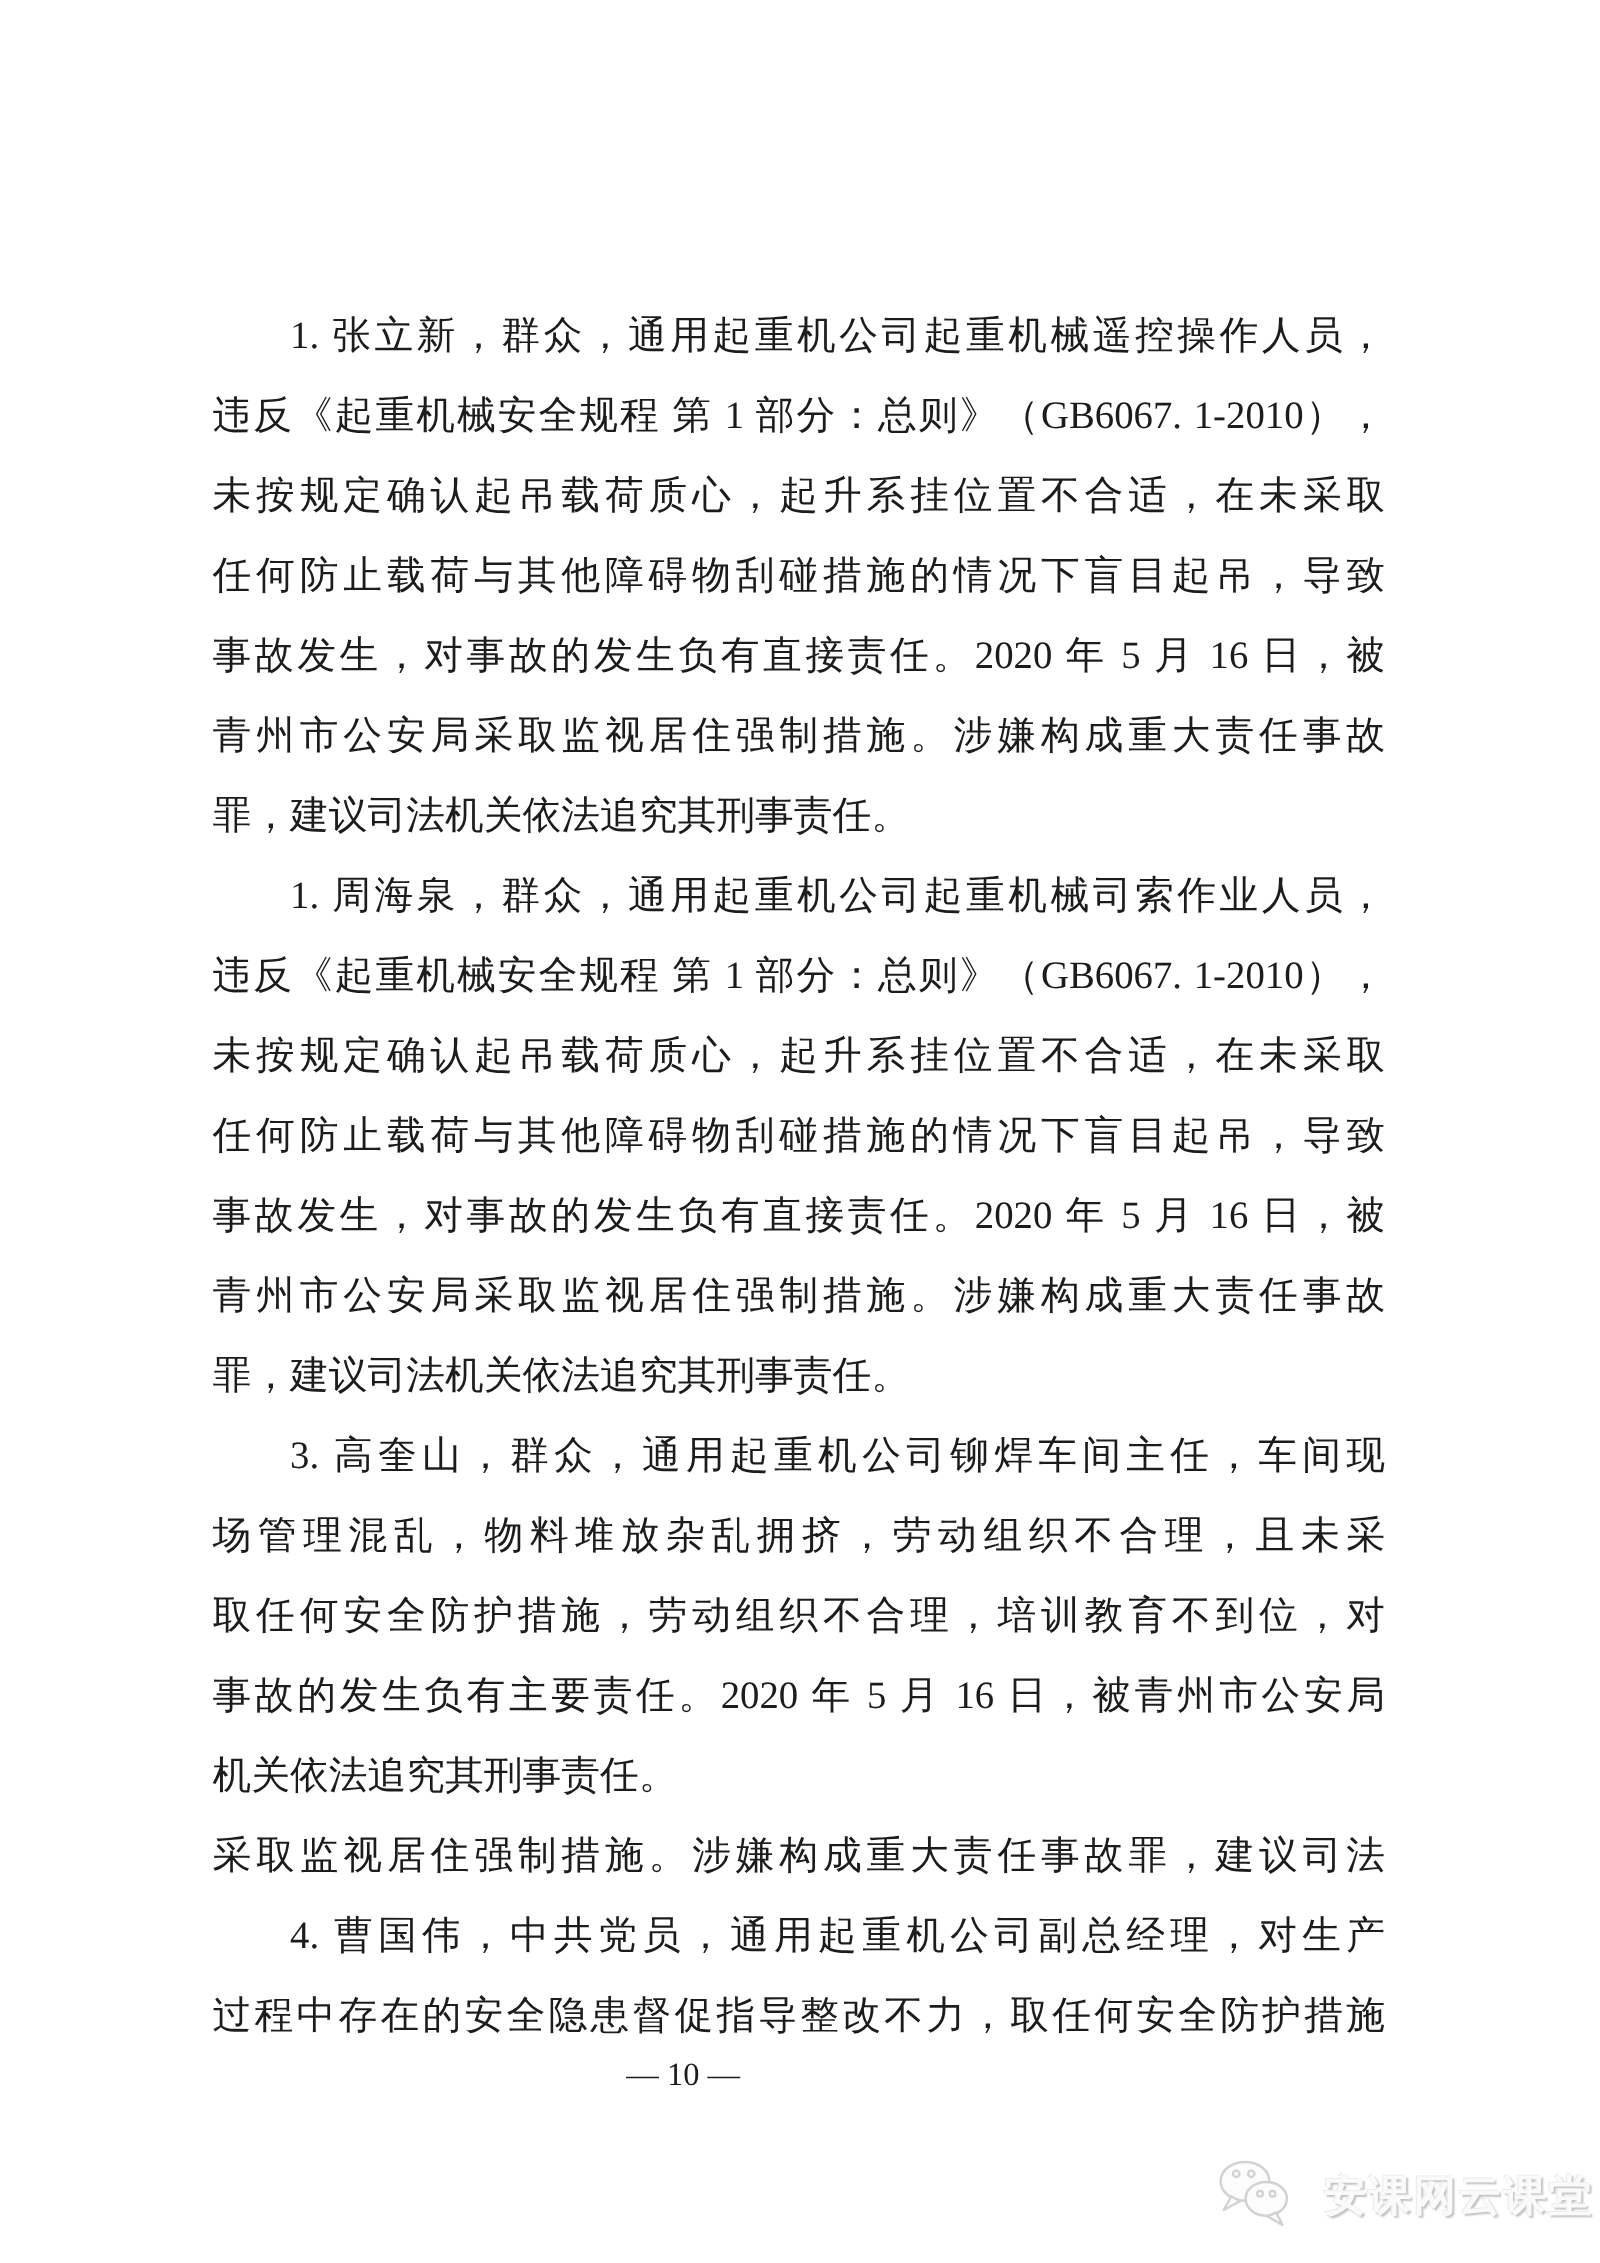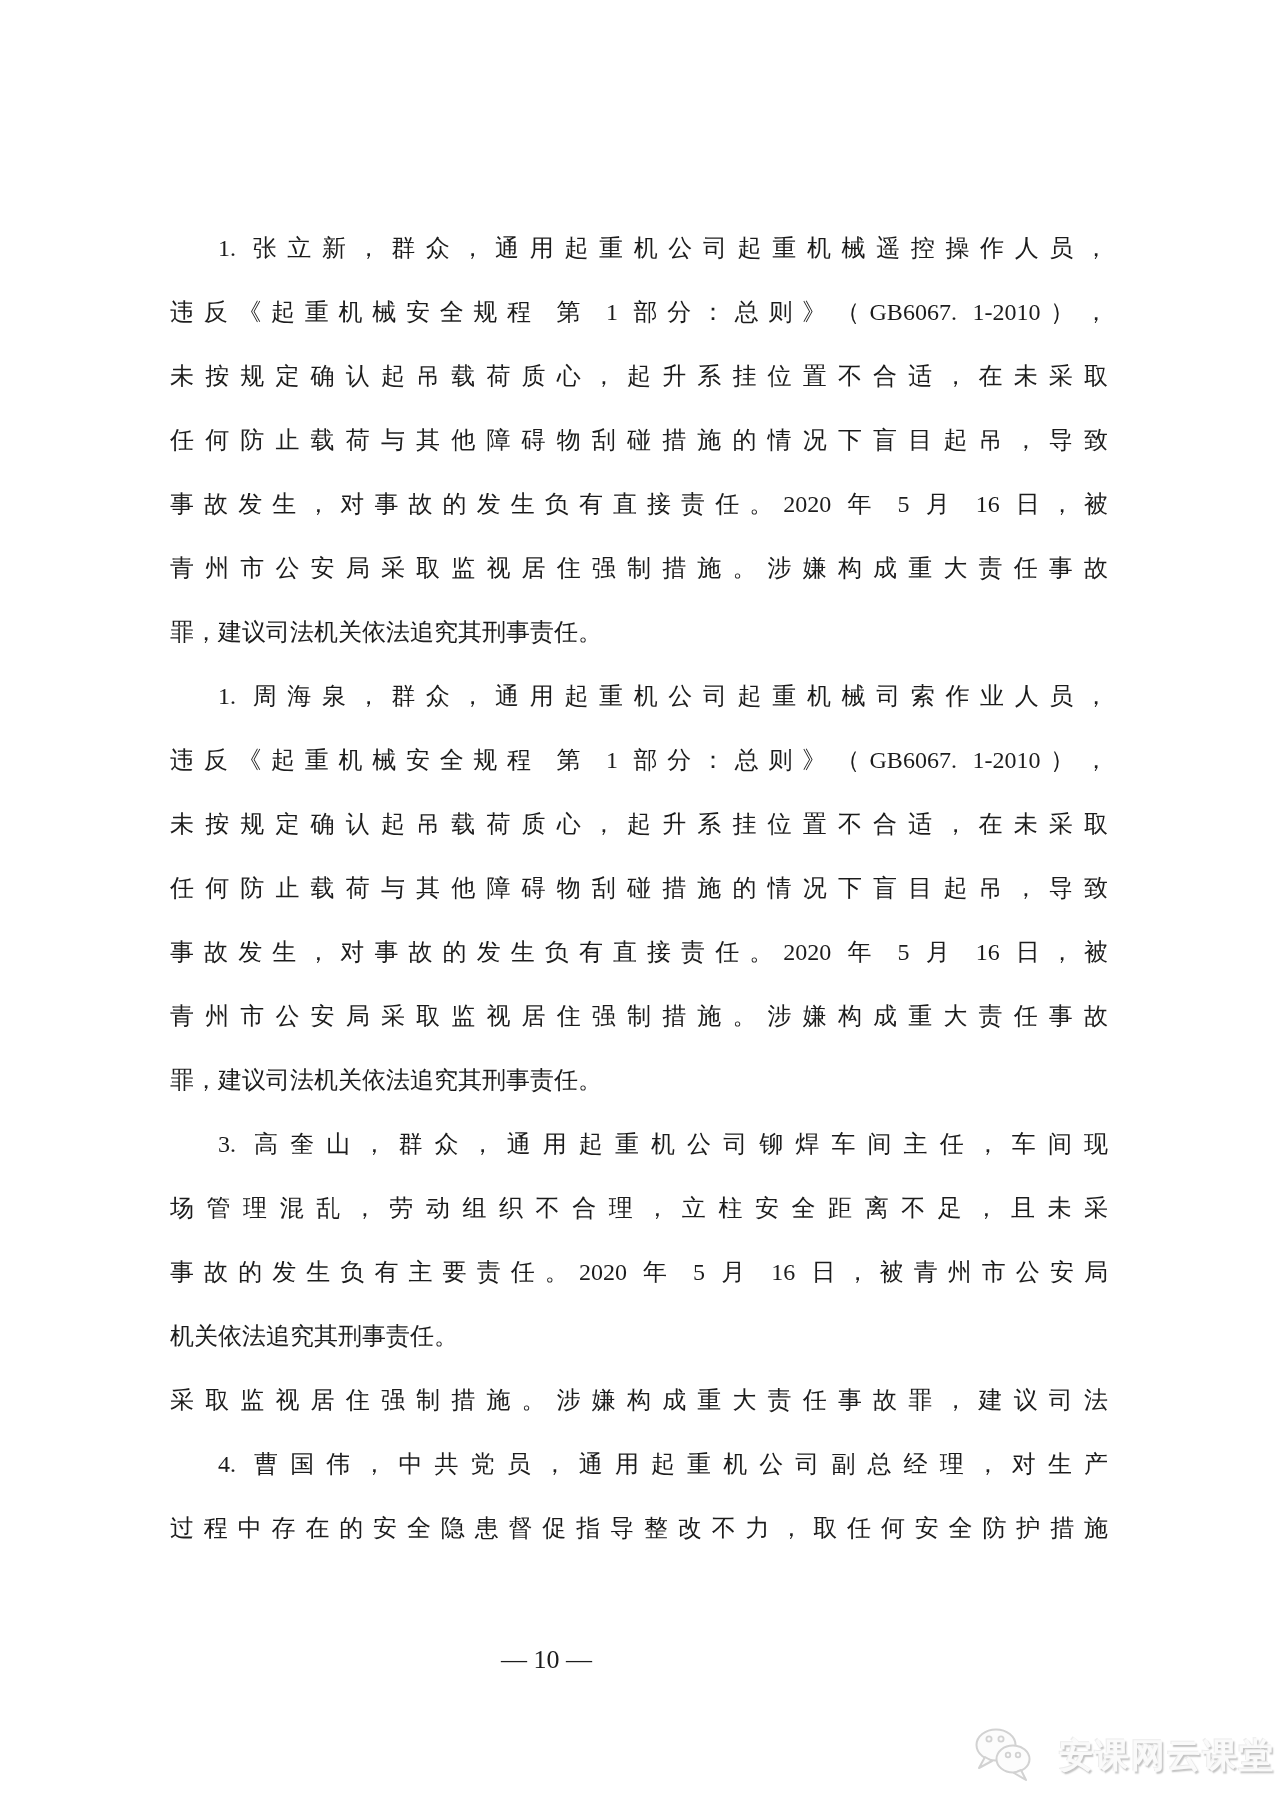--- a/index.html
+++ b/index.html
@@ -13,23 +13,23 @@
     color: #1c1c1c;
   }
   .page {
     position: absolute;
     inset: 0;
     background: #ffffff;
   }
   .text-block {
     position: absolute;
     left: 170px;
-    top: 216px;
+    top: 236px;
     width: 938px;
-    font-size: 24px;
+    font-size: 31px;
   }
   .line {
     height: 64px;
     line-height: 64px;
     text-align: justify;
     text-align-last: justify;
     overflow: hidden;
     white-space: normal;
   }
   .line.first { text-indent: 2em; }
@@ -83,21 +83,22 @@
         <div class="line first">1. 周海泉，群众，通用起重机公司起重机械司索作业人员，</div>
         <div class="line">违反《起重机械安全规程 第 1 部分：总则》（GB6067. 1-2010），</div>
         <div class="line">未按规定确认起吊载荷质心，起升系挂位置不合适，在未采取</div>
         <div class="line">任何防止载荷与其他障碍物刮碰措施的情况下盲目起吊，导致</div>
         <div class="line">事故发生，对事故的发生负有直接责任。2020 年 5 月 16 日，被</div>
         <div class="line">青州市公安局采取监视居住强制措施。涉嫌构成重大责任事故</div>
         <div class="line para-end">罪，建议司法机关依法追究其刑事责任。</div>
       </div>
       <div>
         <div class="line first">3. 高奎山，群众，通用起重机公司铆焊车间主任，车间现</div>
-        <div class="line">场管理混乱，劳动组织不合理，立柱安全距离不足，且未采</div>
+        <div class="line">场管理混乱，物料堆放杂乱拥挤，劳动组织不合理，且未采</div>
+        <div class="line">取任何安全防护措施，劳动组织不合理，培训教育不到位，对</div>
         <div class="line">事故的发生负有主要责任。2020 年 5 月 16 日，被青州市公安局</div>
         <div class="line para-end">机关依法追究其刑事责任。</div>
         <div class="line">采取监视居住强制措施。涉嫌构成重大责任事故罪，建议司法</div>
       </div>
       <div>
         <div class="line first">4. 曹国伟，中共党员，通用起重机公司副总经理，对生产</div>
         <div class="line">过程中存在的安全隐患督促指导整改不力，取任何安全防护措施</div>
       </div>
     </div>
 

